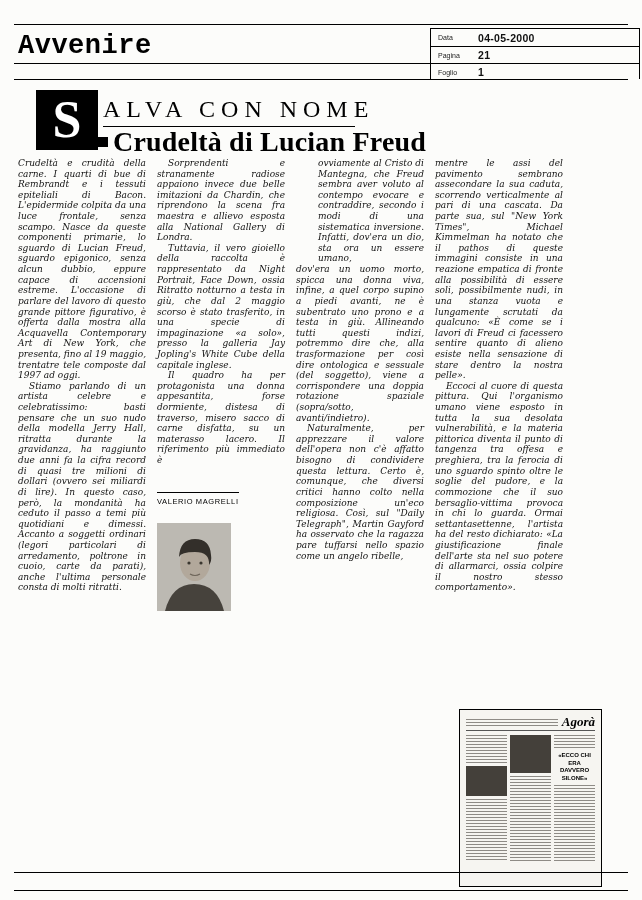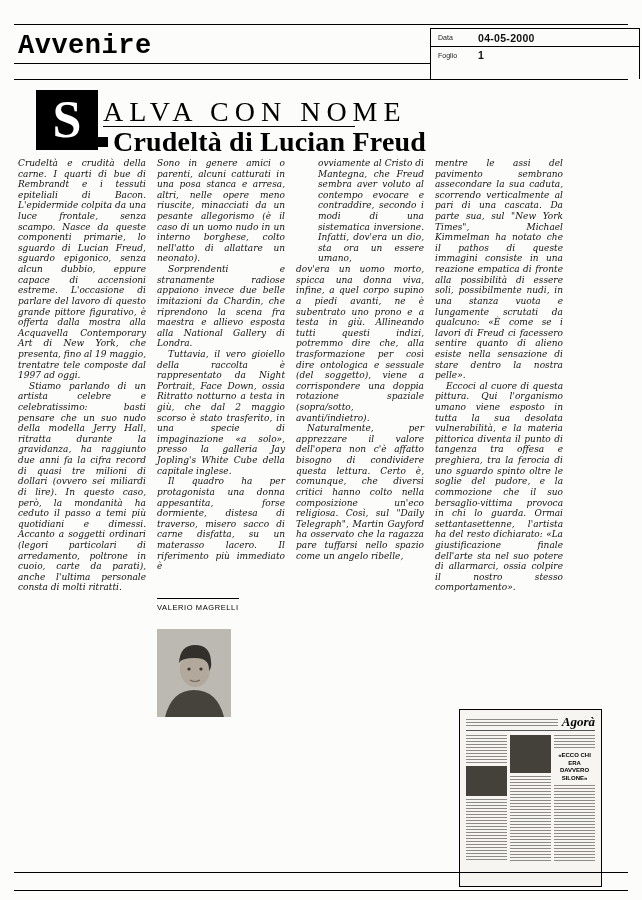--- a/index.html
+++ b/index.html
@@ -30,21 +30,21 @@
   .meta-label { width:40px; font-size:7px; color:#222; }
   .meta-value { font-size:10.5px; font-weight:bold; letter-spacing:.3px; }
 
   .s-block {
     position:absolute; left:36px; top:90px; width:62px; height:60px;
     background:#000; color:#fff; display:flex; align-items:center; justify-content:center;
     font-family:"Liberation Serif", serif; font-size:52px; font-weight:bold; line-height:1;
   }
   .kicker {
     position:absolute; left:103px; top:96px;
-    font-family:"Liberation Serif", serif; font-size:28px; letter-spacing:6px; color:#000;
+    font-family:"Liberation Serif", serif; font-size:24px; letter-spacing:6px; color:#000;
   }
   #kicker-rule { left:103px; width:252px; top:126px; }
   .title-row { position:absolute; left:98px; top:128px; display:flex; align-items:flex-start; }
   .title-square { width:10px; height:10px; background:#000; margin:9px 5px 0 0; flex:none; }
   .title {
     font-family:"Liberation Serif", serif; font-size:28px; font-weight:bold;
     line-height:1; letter-spacing:.2px; color:#000;
   }
 
   .columns { position:absolute; left:18px; top:158px; width:548px; display:flex; gap:11px; }
@@ -100,20 +100,24 @@
   <div class="hrule" id="header-bottom-rule"></div>
 
   <div class="masthead">Avvenire</div>
 
   <div class="meta-box">
     <div class="meta-row">
       <span class="meta-label">Data</span>
       <span class="meta-value">04-05-2000</span>
     </div>
     <div class="meta-row">
+      <span class="meta-label">Pagina</span>
+      <span class="meta-value">21</span>
+    </div>
+    <div class="meta-row">
       <span class="meta-label">Foglio</span>
       <span class="meta-value">1</span>
     </div>
   </div>
 
   <div class="s-block">
     <span>S</span>
   </div>
   <div class="kicker">ALVA CON NOME</div>
   <div class="hrule" id="kicker-rule"></div>
@@ -123,21 +127,20 @@
   </div>
 
   <div class="columns">
 
     <div class="col">
       <p>Crudeltà e crudità della carne. I quarti di bue di Rembrandt e i tessuti epiteliali di Bacon. L'epidermide colpita da una luce frontale, senza scampo. Nasce da queste componenti primarie, lo sguardo di Lucian Freud, sguardo epigonico, senza alcun dubbio, eppure capace di accensioni estreme. L'occasione di parlare del lavoro di questo grande pittore figurativo, è offerta dalla mostra alla Acquavella Contemporary Art di New York, che presenta, fino al 19 maggio, trentatre tele composte dal 1997 ad oggi.</p>
       <p class="ind">Stiamo parlando di un artista celebre e celebratissimo: basti pensare che un suo nudo della modella Jerry Hall, ritratta durante la gravidanza, ha raggiunto due anni fa la cifra record di quasi tre milioni di dollari (ovvero sei miliardi di lire). In questo caso, però, la mondanità ha ceduto il passo a temi più quotidiani e dimessi. Accanto a soggetti ordinari (legori particolari di arredamento, poltrone in cuoio, carte da parati), anche l'ultima personale consta di molti ritratti.</p>
     </div>
 
     <div class="col">
-      <p>Sono in genere amici o parenti, alcuni catturati in una posa stanca e arresa, altri, nelle opere meno riuscite, minacciati da un pesante allegorismo (è il caso di un uomo nudo in un interno borghese, colto nell'atto di allattare un neonato).</p>
       <p class="ind">Sorprendenti e stranamente radiose appaiono invece due belle imitazioni da Chardin, che riprendono la scena fra maestra e allievo esposta alla National Gallery di Londra.</p>
       <p class="ind">Tuttavia, il vero gioiello della raccolta è rappresentato da Night Portrait, Face Down, ossia Ritratto notturno a testa in giù, che dal 2 maggio scorso è stato trasferito, in una specie di impaginazione «a solo», presso la galleria Jay Jopling's White Cube della capitale inglese.</p>
       <p class="ind">Il quadro ha per protagonista una donna appesantita, forse dormiente, distesa di traverso, misero sacco di carne disfatta, su un materasso lacero. Il riferimento più immediato è</p>
       <div class="byline-wrap">
         <span class="byline">VALERIO MAGRELLI</span>
       </div>
       <div class="photo">
         <svg width="74" height="88" viewBox="0 0 74 88" xmlns="http://www.w3.org/2000/svg">
           <rect width="74" height="88" fill="#c6c3bd"></rect>
           <rect width="74" height="88" fill="#aaa79f" opacity="0.35"></rect>

